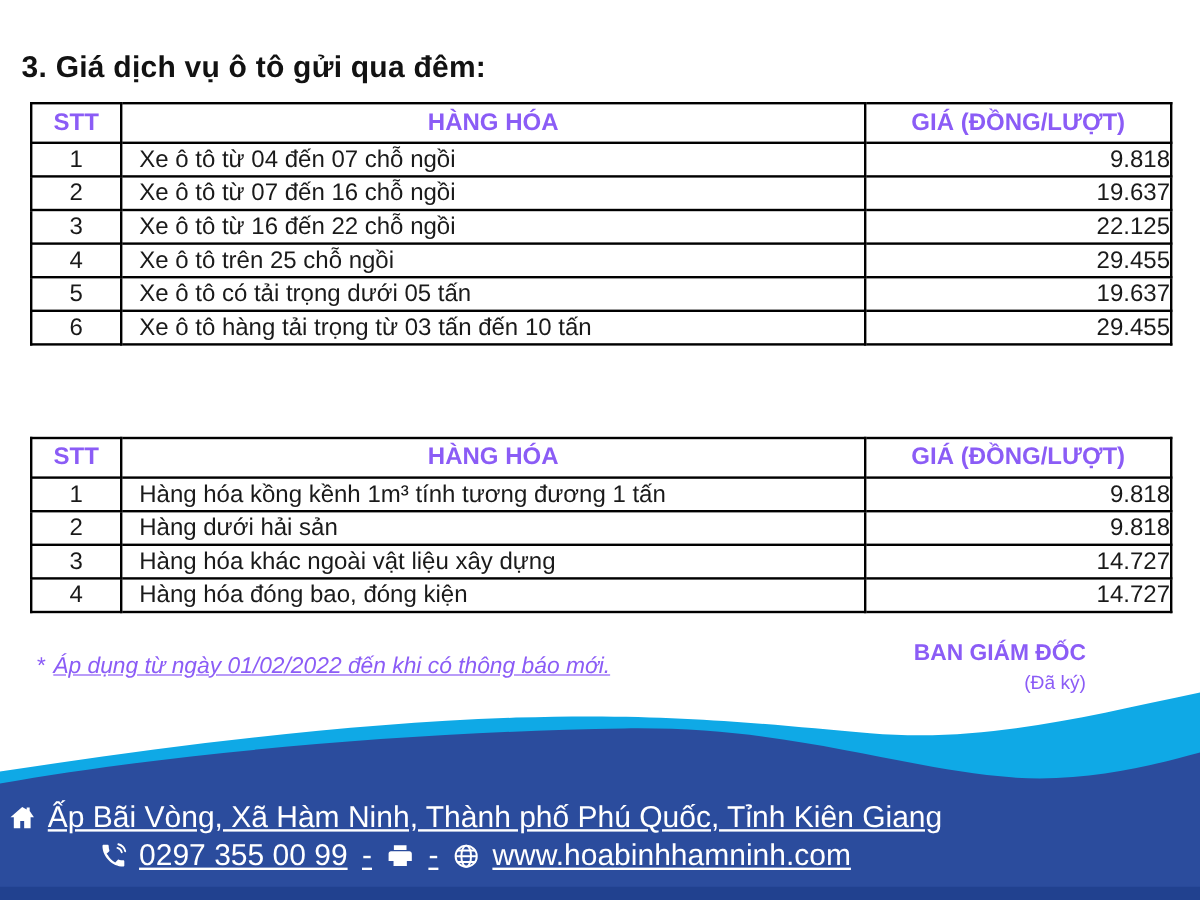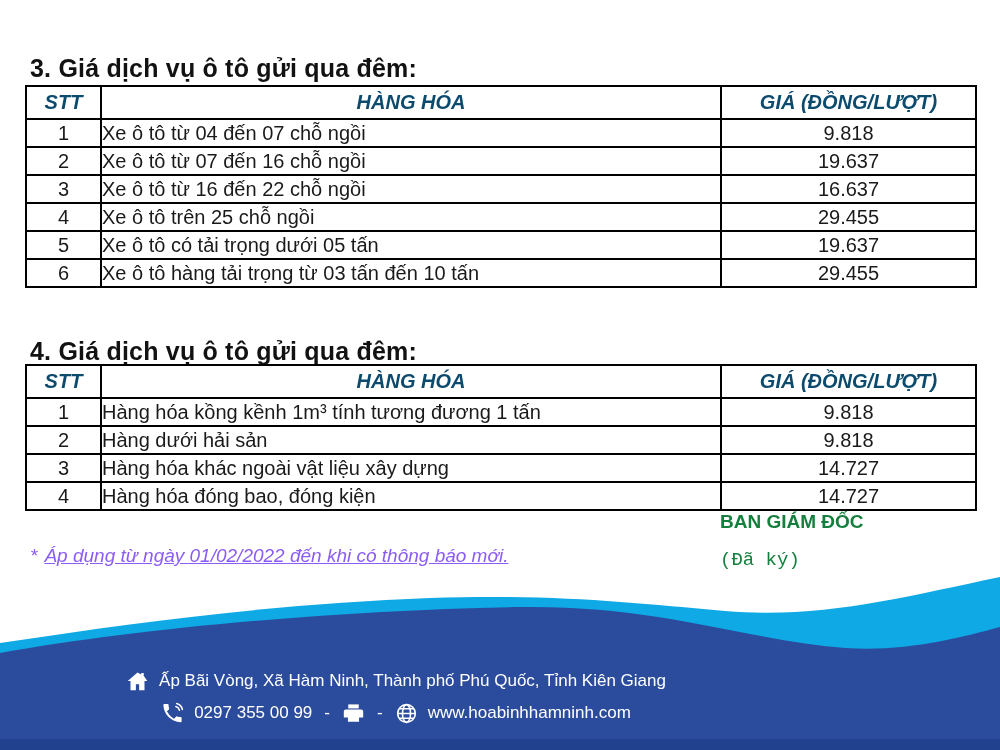--- a/index.html
+++ b/index.html
@@ -2,63 +2,63 @@
 <html><head>
 <meta charset="utf-8">
 <style>
   * { box-sizing: border-box; }
   html,body { margin:0; padding:0; background:#e9e9e9; }
   .page {
     position:relative; width:1000px; height:750px; background:#ffffff;
     font-family:"Liberation Sans", sans-serif; overflow:hidden; margin:0 auto;
   }
   .heading {
-    position:absolute; left:18px; margin:12px;
+    position:absolute; left:18px; margin:0;
     font-size:25px; font-weight:bold; color:#121212; letter-spacing:0.2px;
   }
   #heading-3 { top:42px; }
   #heading-4 { top:325px; }
 
   table.price-table {
     position:absolute; left:25px; width:950px;
     border-collapse:collapse; table-layout:fixed;
   }
   #table-3 { top:85px; }
   #table-4 { top:364px; }
   .price-table th, .price-table td { border:2px solid #000; font-size:20px; color:#1a1a1a; }
   .price-table th {
-    height:33px; color:#0c4a6e; font-weight:bold; text-align:center; padding:0;font-style:italic;
+    height:33px; color:#8b5cf6; font-weight:bold; text-align:center; padding:0;
   }
   .price-table td { height:28px; padding:0; }
   .col-stt  { width:75px; }
   .col-item { width:620px; }
   .col-price{ width:255px; }
   td.cell-stt   { text-align:center; }
-  td.cell-item  { text-align:left; }
-  td.cell-price { text-align:center; }
+  td.cell-item  { text-align:left; padding-left:14px; }
+  td.cell-price { text-align:right; }
 
   .note {
     position:absolute; top:545px; left:30px;
     color:#8b5cf6; font-style:italic; font-size:19px; white-space:nowrap;
   }
   .note .note-marker { text-decoration:none; margin-right:7px; }
   .note .note-text { text-decoration:underline; }
 
   .signature {
-    position:absolute; top:511px; left:720px; width:185px; text-align:left; color:#15803d;
+    position:absolute; top:534px; left:720px; width:185px; text-align:right; color:#8b5cf6;
   }
   .signature .sig-title { font-weight:bold; font-size:19px; }
-  .signature .sig-status { font-size:19px; margin-top:16px;font-family:Liberation Mono, monospace; }
+  .signature .sig-status { font-size:16px; margin-top:5px; }
 
   .waves { position:absolute; left:0; bottom:0; width:1000px; height:190px; display:block; }
 
   .footer-content {
     position:absolute; left:0; top:666px; width:792px;
     display:flex; flex-direction:column; align-items:center; gap:2px;
-    color:#ffffff; font-size:17px; z-index:2;
+    color:#ffffff; font-size:25px; z-index:2;text-decoration:underline;
   }
   .footer-line { display:flex; align-items:center; gap:10px; line-height:30px; }
   .f-icon { width:23px; height:23px; flex:0 0 auto; display:block; }
   .f-sep { margin:0 2px; }
 </style>
 </head>
 <body>
 
 <div class="page">
 
@@ -82,41 +82,40 @@
       <td class="cell-price">9.818</td>
     </tr>
     <tr>
       <td class="cell-stt">2</td>
       <td class="cell-item">Xe ô tô từ 07 đến 16 chỗ ngồi</td>
       <td class="cell-price">19.637</td>
     </tr>
     <tr>
       <td class="cell-stt">3</td>
       <td class="cell-item">Xe ô tô từ 16 đến 22 chỗ ngồi</td>
-      <td class="cell-price">16.637</td>
+      <td class="cell-price">22.125</td>
     </tr>
     <tr>
       <td class="cell-stt">4</td>
       <td class="cell-item">Xe ô tô trên 25 chỗ ngồi</td>
       <td class="cell-price">29.455</td>
     </tr>
     <tr>
       <td class="cell-stt">5</td>
       <td class="cell-item">Xe ô tô có tải trọng dưới 05 tấn</td>
       <td class="cell-price">19.637</td>
     </tr>
     <tr>
       <td class="cell-stt">6</td>
       <td class="cell-item">Xe ô tô hàng tải trọng từ 03 tấn đến 10 tấn</td>
       <td class="cell-price">29.455</td>
     </tr>
   </tbody>
     </table>
 
-  <h2 class="heading" id="heading-4">4. Giá dịch vụ ô tô gửi qua đêm:</h2>
 
   <table class="price-table" id="table-4">
     <colgroup>
         <col class="col-stt">
         <col class="col-item">
         <col class="col-price">
       </colgroup>
     <tbody>
         <tr>
       <th>STT</th>

